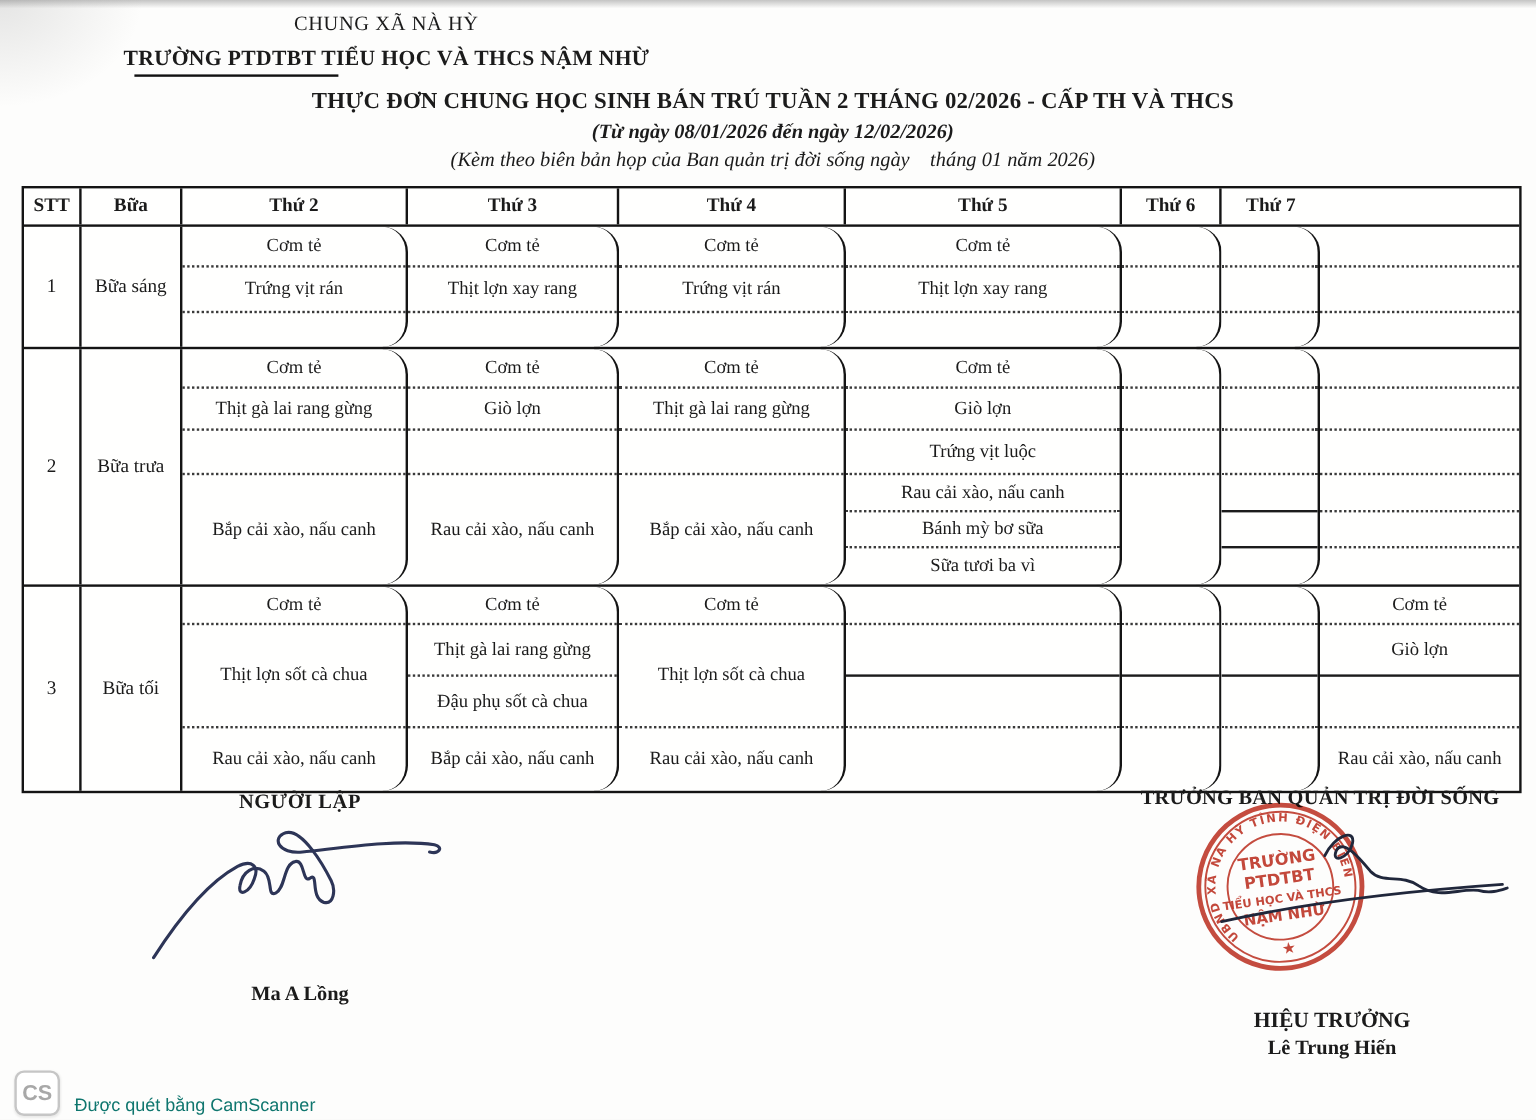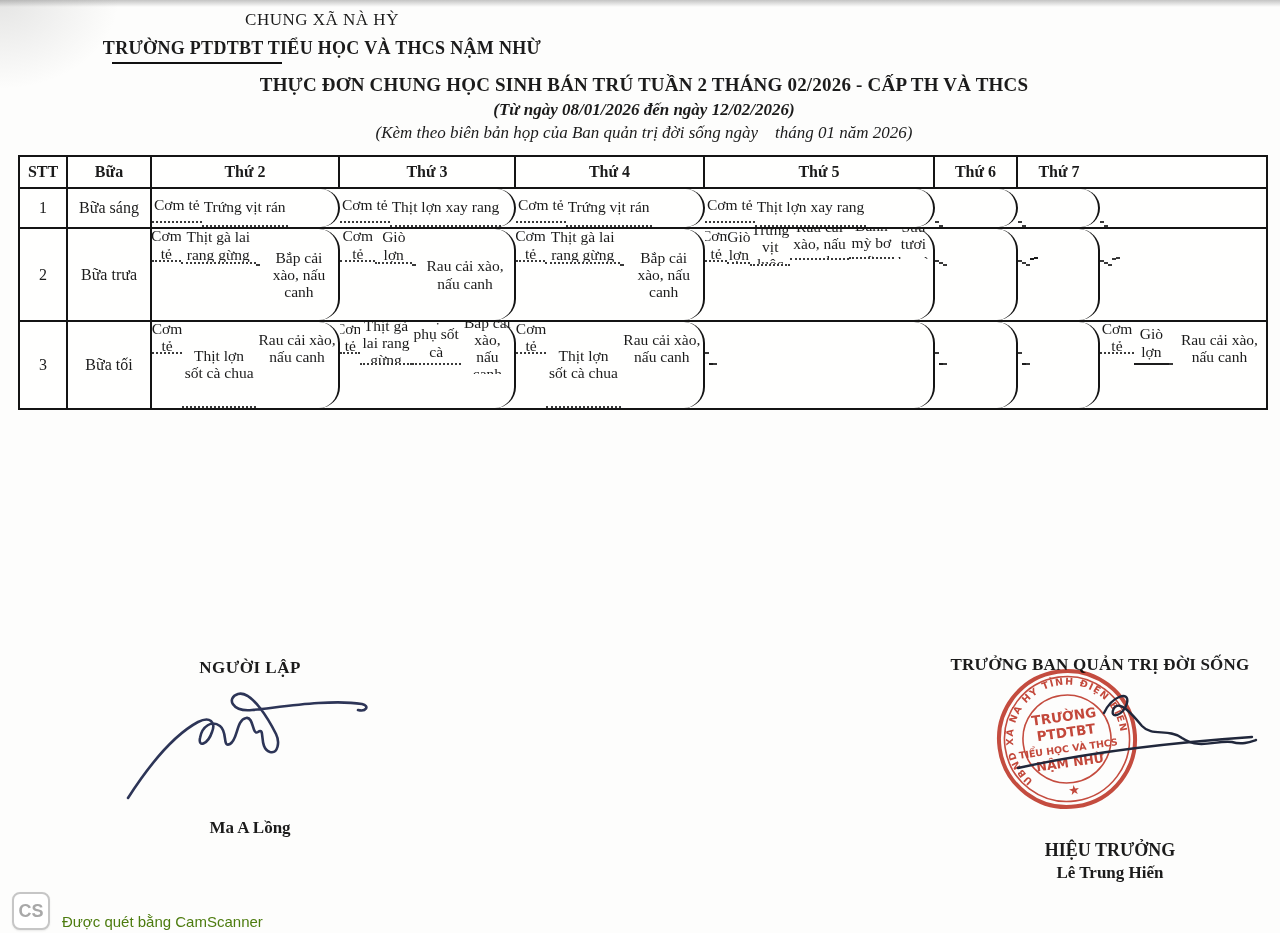--- a/index.html
+++ b/index.html
@@ -30,21 +30,21 @@
     background:#fffffe;box-sizing:border-box;}
   .grid9{display:grid;grid-template-columns:48px 84px 188px 176px 189px 230px 83px 82px 1fr;}
   .t-head{border-bottom:2.5px solid #141414;}
   .hcell{height:30px;display:flex;align-items:center;justify-content:center;
     font-weight:bold;font-size:16px;border-right:2px solid #141414;box-sizing:border-box;}
   .hcell:last-child{border-right:none;}
   .t-block{border-bottom:2.5px solid #141414;}
   .t-block:last-child{border-bottom:none;}
   .cell{border-right:2px solid #141414;box-sizing:border-box;display:flex;
     align-items:center;justify-content:center;font-size:16px;}
-  .daycol{border-right:2px solid #141414;box-sizing:border-box;display:flex;flex-direction:row;border-radius:21px;}
+  .daycol{border-right:2px solid #141414;box-sizing:border-box;display:flex;flex-direction:column;border-radius:21px;}
   .daycol:last-child,.grid9 > :last-child{border-right:none;}
   .mrow{box-sizing:border-box;display:flex;align-items:center;justify-content:center;
     font-size:15.5px;line-height:1.1;text-align:center;padding:0 2px;overflow:hidden;}
   .sep-dotted{border-bottom:2px dotted #3a3a3a;}
   .sep-solid{border-bottom:2px solid #1c1c1c;}
 
   
   .sig-left{position:absolute;left:150px;top:658px;width:200px;text-align:center;}
   .sig-left .sig-title{font-size:17px;font-weight:bold;letter-spacing:.5px;}
   .sig-left .sig-name{position:absolute;left:0;top:160px;width:200px;font-size:17px;font-weight:bold;}
@@ -60,21 +60,21 @@
   .stamp-wrap{position:absolute;left:983px;top:655px;width:168px;height:168px;
     mix-blend-mode:multiply;transform:rotate(-8deg);}
   .sig-svg-right{position:absolute;left:1000px;top:680px;}
 
   
   .cs-footer{position:absolute;left:12px;top:892px;display:flex;align-items:flex-end;
     font-family:"Liberation Sans","DejaVu Sans",sans-serif;}
   .cs-badge{width:34px;height:34px;border:2px solid #c6c6c6;border-radius:8px;background:#fff;
     color:#a8a8a8;font-weight:bold;font-size:18px;display:flex;align-items:center;justify-content:center;
     box-shadow:0 1px 2px rgba(0,0,0,.08);}
-  .cs-text{margin-left:12px;color:#4d7c0f;font-size:15px;}
+  .cs-text{margin-left:12px;color:#0f766e;font-size:15px;}
 </style>
 </head>
 <body>
 
 <div class="page">
   <div class="scan-top"></div>
   <div class="scan-corner"></div>
 
   <div class="org">
     <div class="org-line1">CHUNG XÃ NÀ HỲ</div>

